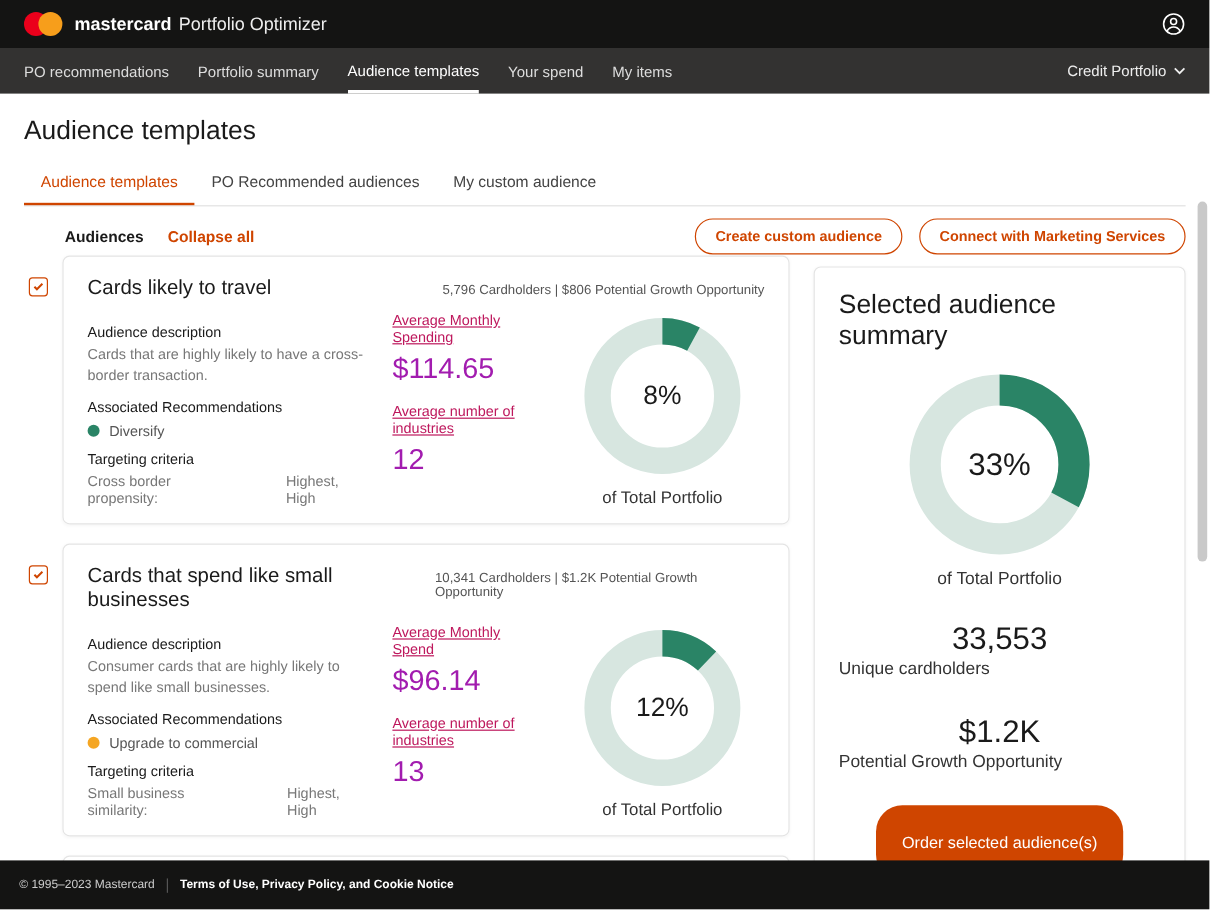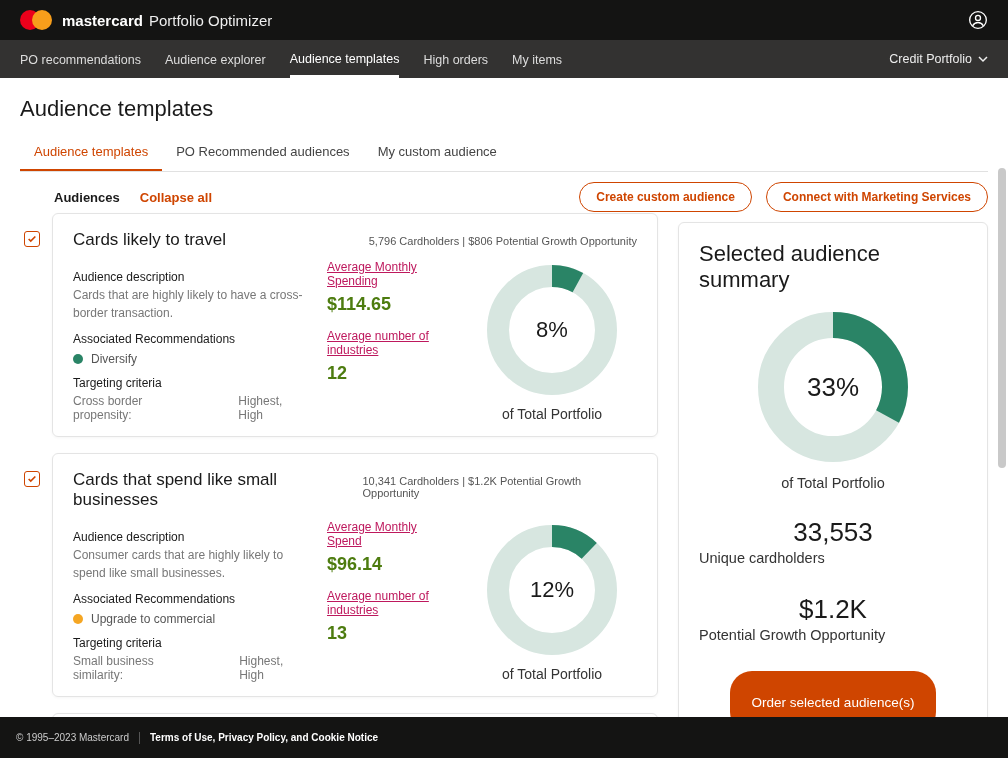--- a/index.html
+++ b/index.html
@@ -51,21 +51,21 @@
   .card-body { display:flex; gap:20px;}
   .card-left { flex:1; font-size:12px; color:#555;}
   .label-sm { font-size:12px; color:#1a1a1a; margin-top:10px; margin-bottom:2px;}
   .desc-text { color:#777; line-height:1.5; margin-bottom:6px;}
   .rec-row { display:flex; align-items:center; margin-top:6px; margin-bottom:6px;}
   .dot { width:10px; height:10px; border-radius:50%; margin-right:8px;}
   .dot-green{background:#2a8466;} .dot-orange{background:#f5a623;}
   .crit-row { display:flex; gap:40px; color:#777; margin-top:4px;}
   .card-mid { width:120px; font-size:12px; color:#555;}
   .mid-label { color:#be185d; font-size:12px;text-decoration:underline;}
-  .mid-val { font-size:18px; font-weight:700; color:#4d7c0f; margin:6px 0 14px 0;}
+  .mid-val { font-size:24px; font-weight:400; color:#a21caf; margin:6px 0 14px 0;}
   .card-right { width:170px; text-align:center;}
   .donut-wrap { position:relative; width:140px; height:140px; margin:0 auto;}
   .donut-wrap svg{transform:rotate(-90deg);}
   .donut-center { position:absolute; inset:0; display:flex; align-items:center; justify-content:center; font-size:22px; color:#1a1a1a;}
   .donut-caption { font-size:14px; color:#333; margin-top:6px;}
   
   .summary { border:1px solid #e4e4e4; border-radius:6px; padding:18px 20px 24px 20px; box-shadow:0 1px 3px rgba(0,0,0,0.04);}
   .summary h2 { font-size:22px; font-weight:400; margin-bottom:14px;}
   .big-donut { position:relative; width:160px; height:160px; margin:0 auto 8px auto;}
   .big-donut svg{transform:rotate(-90deg);}
@@ -93,23 +93,23 @@
   <div class="spacer"></div>
   <svg class="user-icon" viewBox="0 0 24 24" fill="none" stroke="#fff" stroke-width="1.6">
       <circle cx="12" cy="12" r="10"></circle>
       <circle cx="12" cy="9.5" r="3"></circle>
       <path d="M5.5 19c1.6-2.8 4-4 6.5-4s4.9 1.2 6.5 4"></path>
     </svg>
 </div>
 
 <div class="navbar">
   <div class="nav-item">PO recommendations</div>
-  <div class="nav-item">Audience explorer</div>
+  <div class="nav-item">Portfolio summary</div>
   <div class="nav-item active">Audience templates</div>
-  <div class="nav-item">High orders</div>
+  <div class="nav-item">Your spend</div>
   <div class="nav-item">My items</div>
   <div class="spacer"></div>
   <div class="nav-right">
     <span>Credit Portfolio</span>
     <svg class="chevron" width="10" height="10" viewBox="0 0 10 10">
         <path d="M1 3l4 4 4-4" stroke="#eee" stroke-width="1.5" fill="none"></path>
       </svg>
   </div>
 </div>
 

